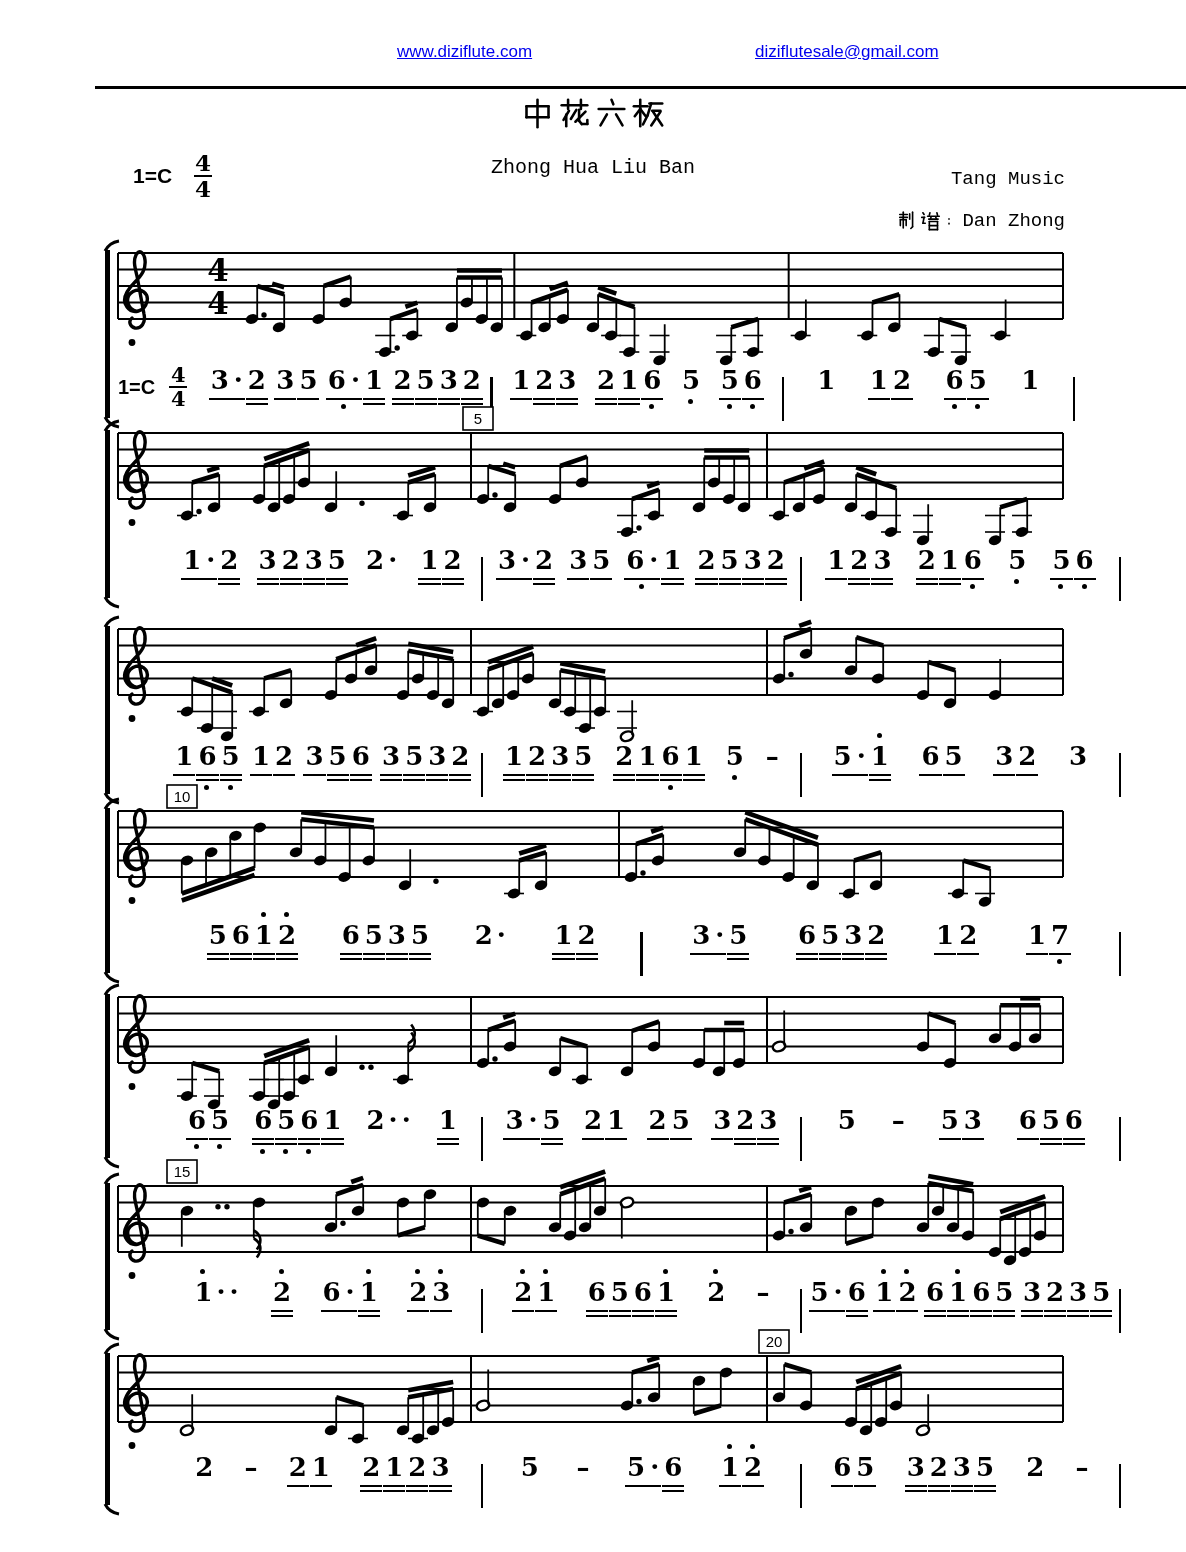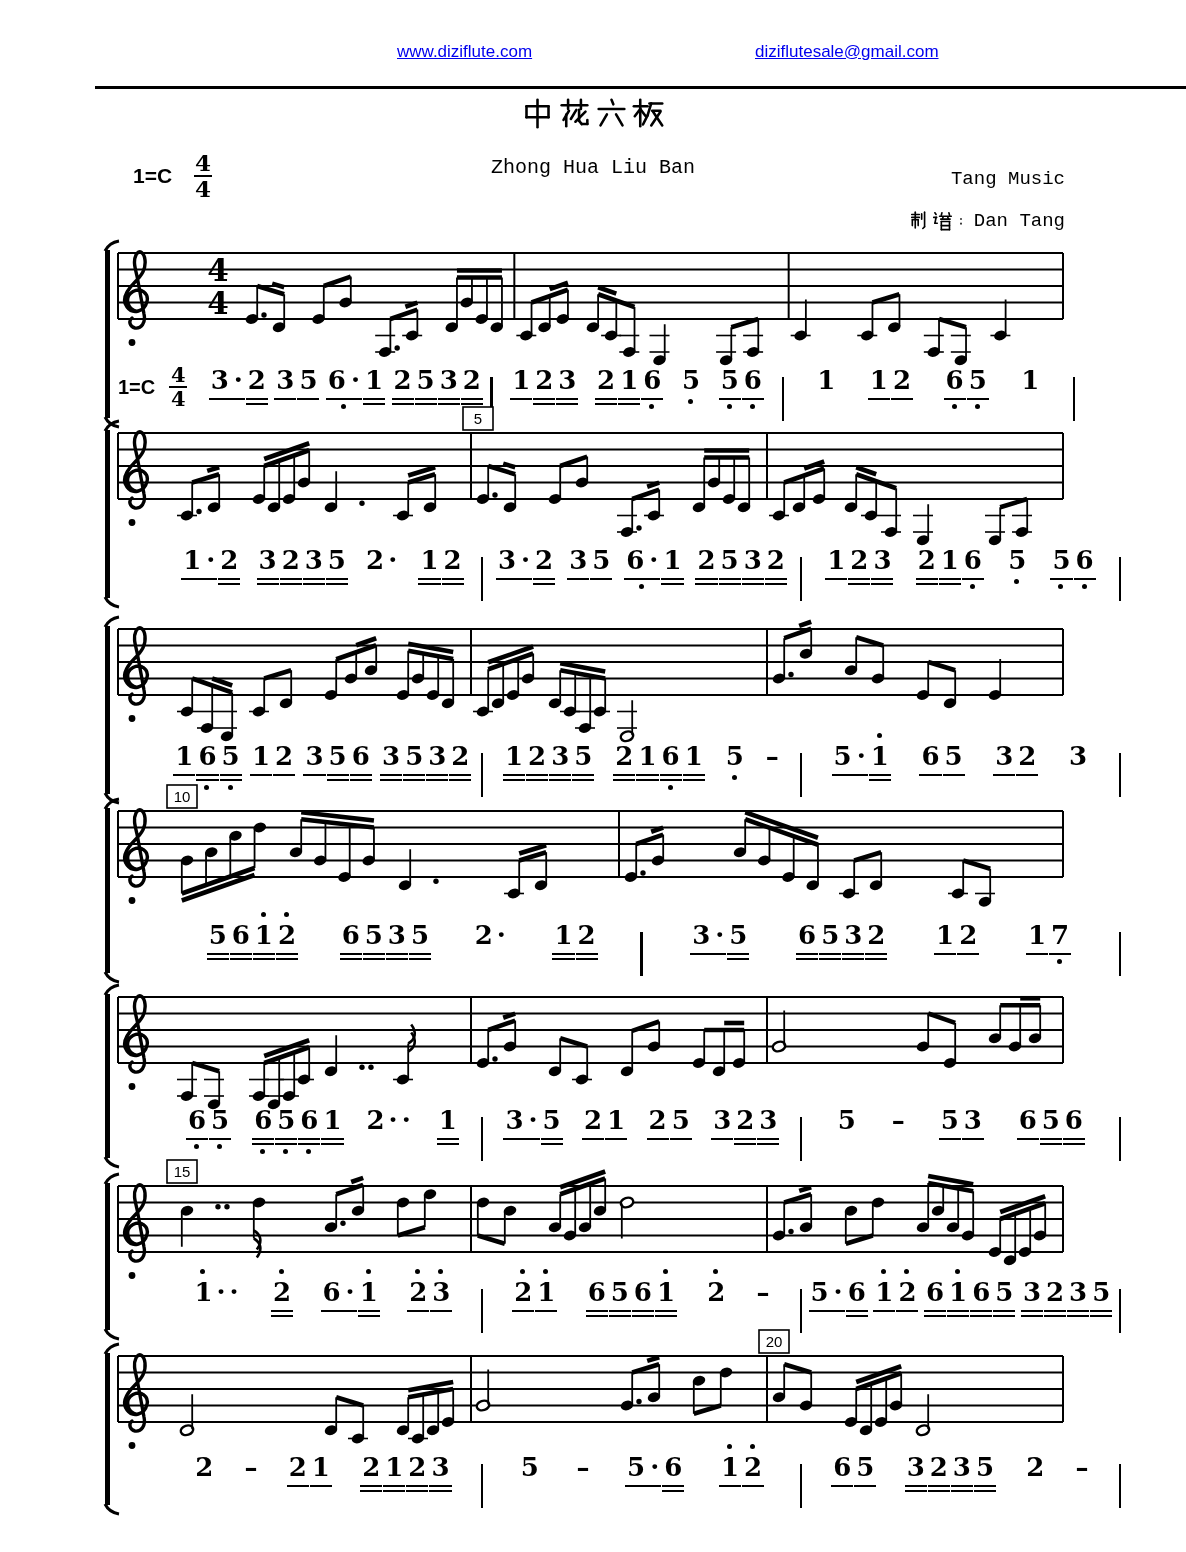--- a/index.html
+++ b/index.html
@@ -126,21 +126,21 @@
           <line x1="16" y1="32" x2="30" y2="32" stroke="#000" stroke-width="2.8" stroke-linecap="round"></line>
           <line x1="16" y1="18" x2="16" y2="32" stroke="#000" stroke-width="2.8" stroke-linecap="round"></line>
           <line x1="16" y1="25" x2="30" y2="25" stroke="#000" stroke-width="2.8" stroke-linecap="round"></line>
         </svg>
         <svg width="14" height="14" viewBox="0 0 36 36">
           <line x1="18" y1="12" x2="18" y2="13.5" stroke="#000" stroke-width="4" stroke-linecap="round"></line>
           <line x1="18" y1="24" x2="18" y2="25.5" stroke="#000" stroke-width="4" stroke-linecap="round"></line>
         </svg>
       </span>
     <span class="cjk-hidden">制谱：</span>
-    <span class="mono" style="font-size:19px;margin-left:4px;">Dan Tang</span>
+    <span class="mono" style="font-size:19px;margin-left:4px;">Dan Zhong</span>
   </div>
 
   <div id="score-area">
       <svg width="1186" height="240" style="position: absolute; left: 0px; top: 198px; pointer-events: none;">
         <line x1="118" y1="55" x2="1063" y2="55" stroke="#000" stroke-width="1.8"></line>
         <line x1="118" y1="71.5" x2="1063" y2="71.5" stroke="#000" stroke-width="1.8"></line>
         <line x1="118" y1="88" x2="1063" y2="88" stroke="#000" stroke-width="1.8"></line>
         <line x1="118" y1="104.5" x2="1063" y2="104.5" stroke="#000" stroke-width="1.8"></line>
         <line x1="118" y1="121" x2="1063" y2="121" stroke="#000" stroke-width="1.8"></line>
         <rect x="105" y="52" width="5" height="168" fill="#000"></rect>

